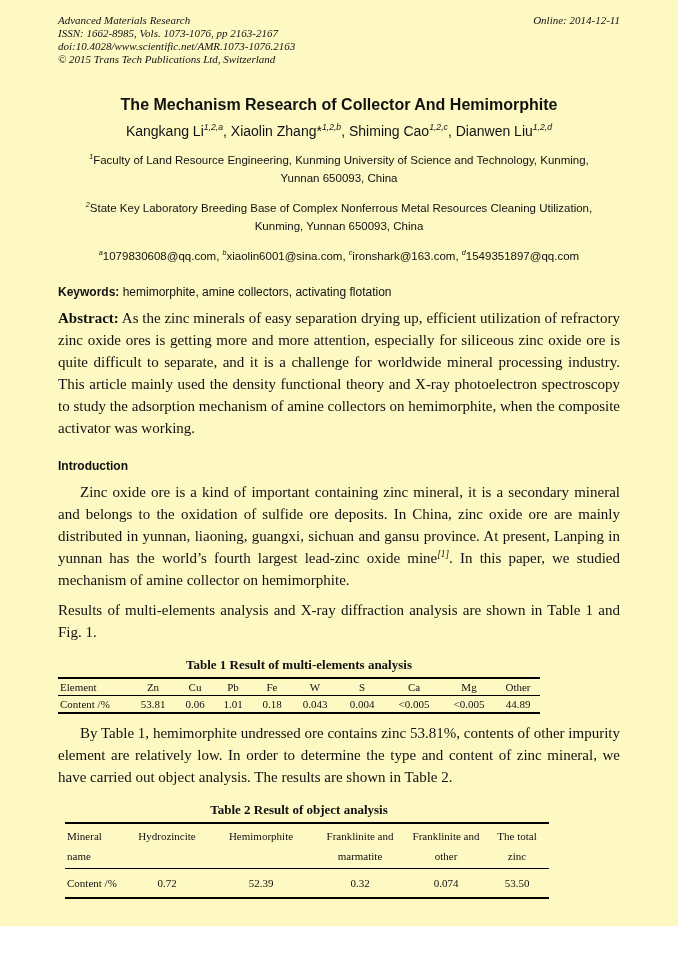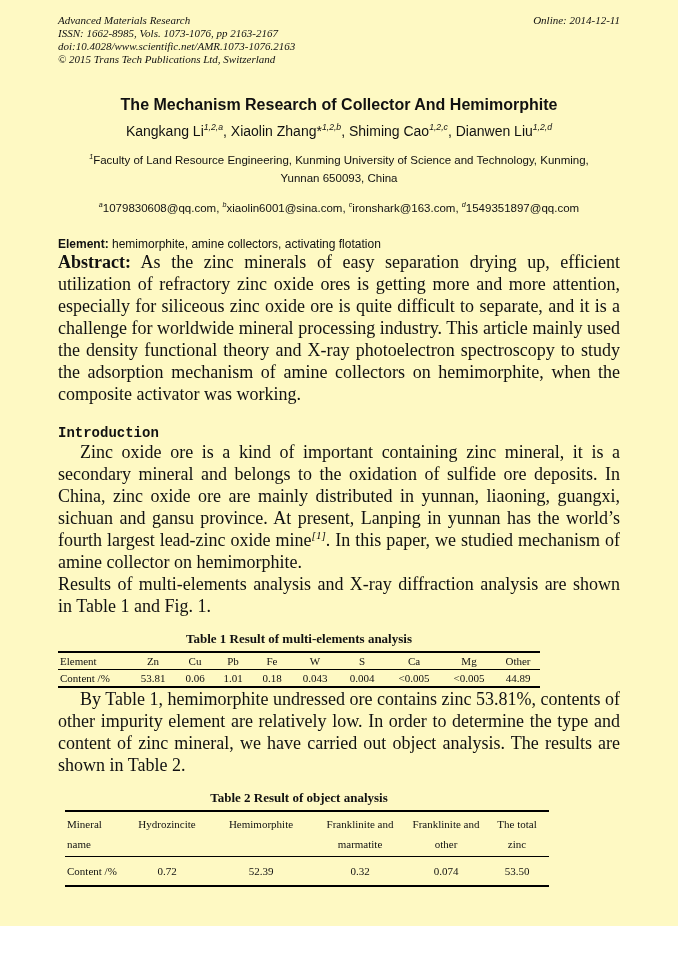--- a/index.html
+++ b/index.html
@@ -38,31 +38,31 @@
   sup { font-size: 0.62em; line-height: 0; vertical-align: super; font-style: italic; }
   
   .keywords {
     margin-top: 20px;
     font-family: "Liberation Sans", "DejaVu Sans", sans-serif;
     font-size: 12px; color: #111;
   }
   .keywords .lbl { font-weight: bold; }
   
   .para {
-    margin: 0 0 0 0;
-    font-family: "Liberation Serif", "DejaVu Serif", serif;
-    font-size: 18px; line-height: 22px; color: #111;
+    margin: 8px 0 0 0;
+    font-family: "Liberation Serif", "DejaVu Serif", serif;
+    font-size: 15px; line-height: 22px; color: #111;
     text-align: justify;
   }
   .para .lbl { font-weight: bold; }
   .indent { text-indent: 22px; }
   .sec-heading {
     margin: 20px 0 0 0;
-    font-family: Liberation Mono, monospace;
-    font-size: 14px; font-weight: bold; color: #111;
+    font-family: Liberation Sans, sans-serif;
+    font-size: 12px; font-weight: bold; color: #111;
   }
   
   .tbl-caption {
     margin-top: 14px; text-align: center;
     font-family: "Liberation Serif", "DejaVu Serif", serif;
     font-size: 13px; font-weight: bold; color: #111;
   }
   .tbl-caption.t1 { width: 482px; }
   .tbl-caption.t2 { width: 468px; margin-left: 7px; }
   table {
@@ -94,26 +94,27 @@
     </div>
     <div class="hdr-right">Online: 2014-12-11</div>
   </div>
 
   <div class="title">The Mechanism Research of Collector And Hemimorphite</div>
 
   <div class="authors">Kangkang Li<sup>1,2,a</sup>, Xiaolin Zhang*<sup>1,2,b</sup>, Shiming Cao<sup>1,2,c</sup>, Dianwen Liu<sup>1,2,d</sup></div>
 
   <div class="affil"><sup>1</sup>Faculty of Land Resource Engineering, Kunming University of Science and Technology, Kunming, Yunnan 650093, China</div>
 
+  <div class="affil"><sup>2</sup>State Key Laboratory Breeding Base of Complex Nonferrous Metal Resources Cleaning Utilization, Kunming, Yunnan 650093, China</div>
 
   <div class="emails"><sup>a</sup>1079830608@qq.com, <sup>b</sup>xiaolin6001@sina.com, <sup>c</sup>ironshark@163.com, <sup>d</sup>1549351897@qq.com</div>
 
 
   <div class="keywords">
-    <span class="lbl">Element:</span><span> hemimorphite, amine collectors, activating flotation</span>
+    <span class="lbl">Keywords:</span><span> hemimorphite, amine collectors, activating flotation</span>
   </div>
 
   <p class="para">
     <span class="lbl">Abstract:</span><span> As the zinc minerals of easy separation drying up, efficient utilization of refractory zinc oxide ores is getting more and more attention, especially for siliceous zinc oxide ore is quite difficult to separate, and it is a challenge for worldwide mineral processing industry. This article mainly used the density functional theory and X-ray photoelectron spectroscopy to study the adsorption mechanism of amine collectors on hemimorphite, when the composite activator was working.</span>
   </p>
 
   <div class="sec-heading">Introduction</div>
 
   <p class="para indent">Zinc oxide ore is a kind of important containing zinc mineral, it is a secondary mineral and belongs to the oxidation of sulfide ore deposits. In China, zinc oxide ore are mainly distributed in yunnan, liaoning, guangxi, sichuan and gansu province. At present, Lanping in yunnan has the world’s fourth largest lead-zinc oxide mine<sup>[1]</sup>. In this paper, we studied mechanism of amine collector on hemimorphite.</p>
 

